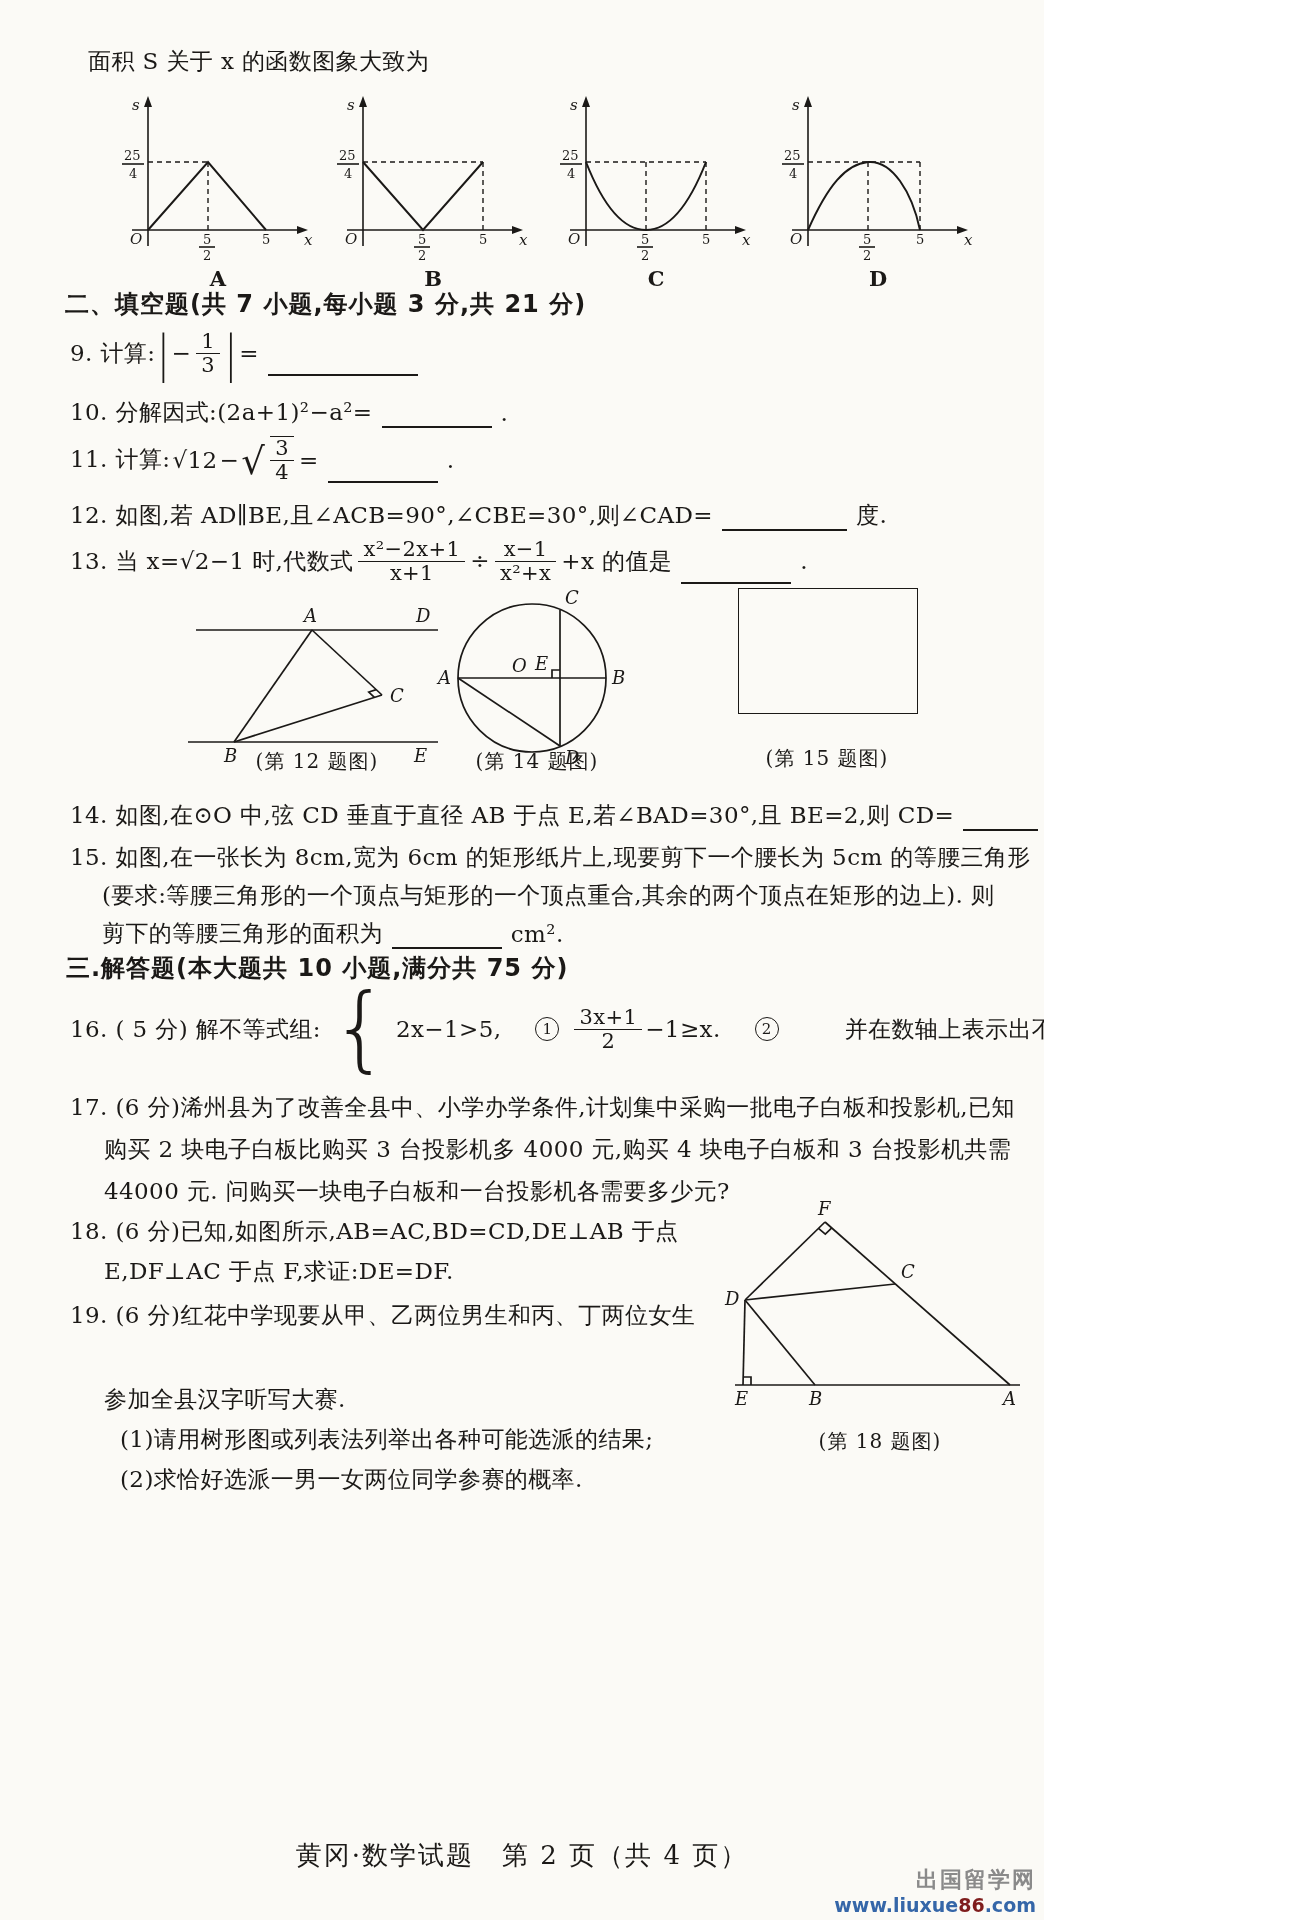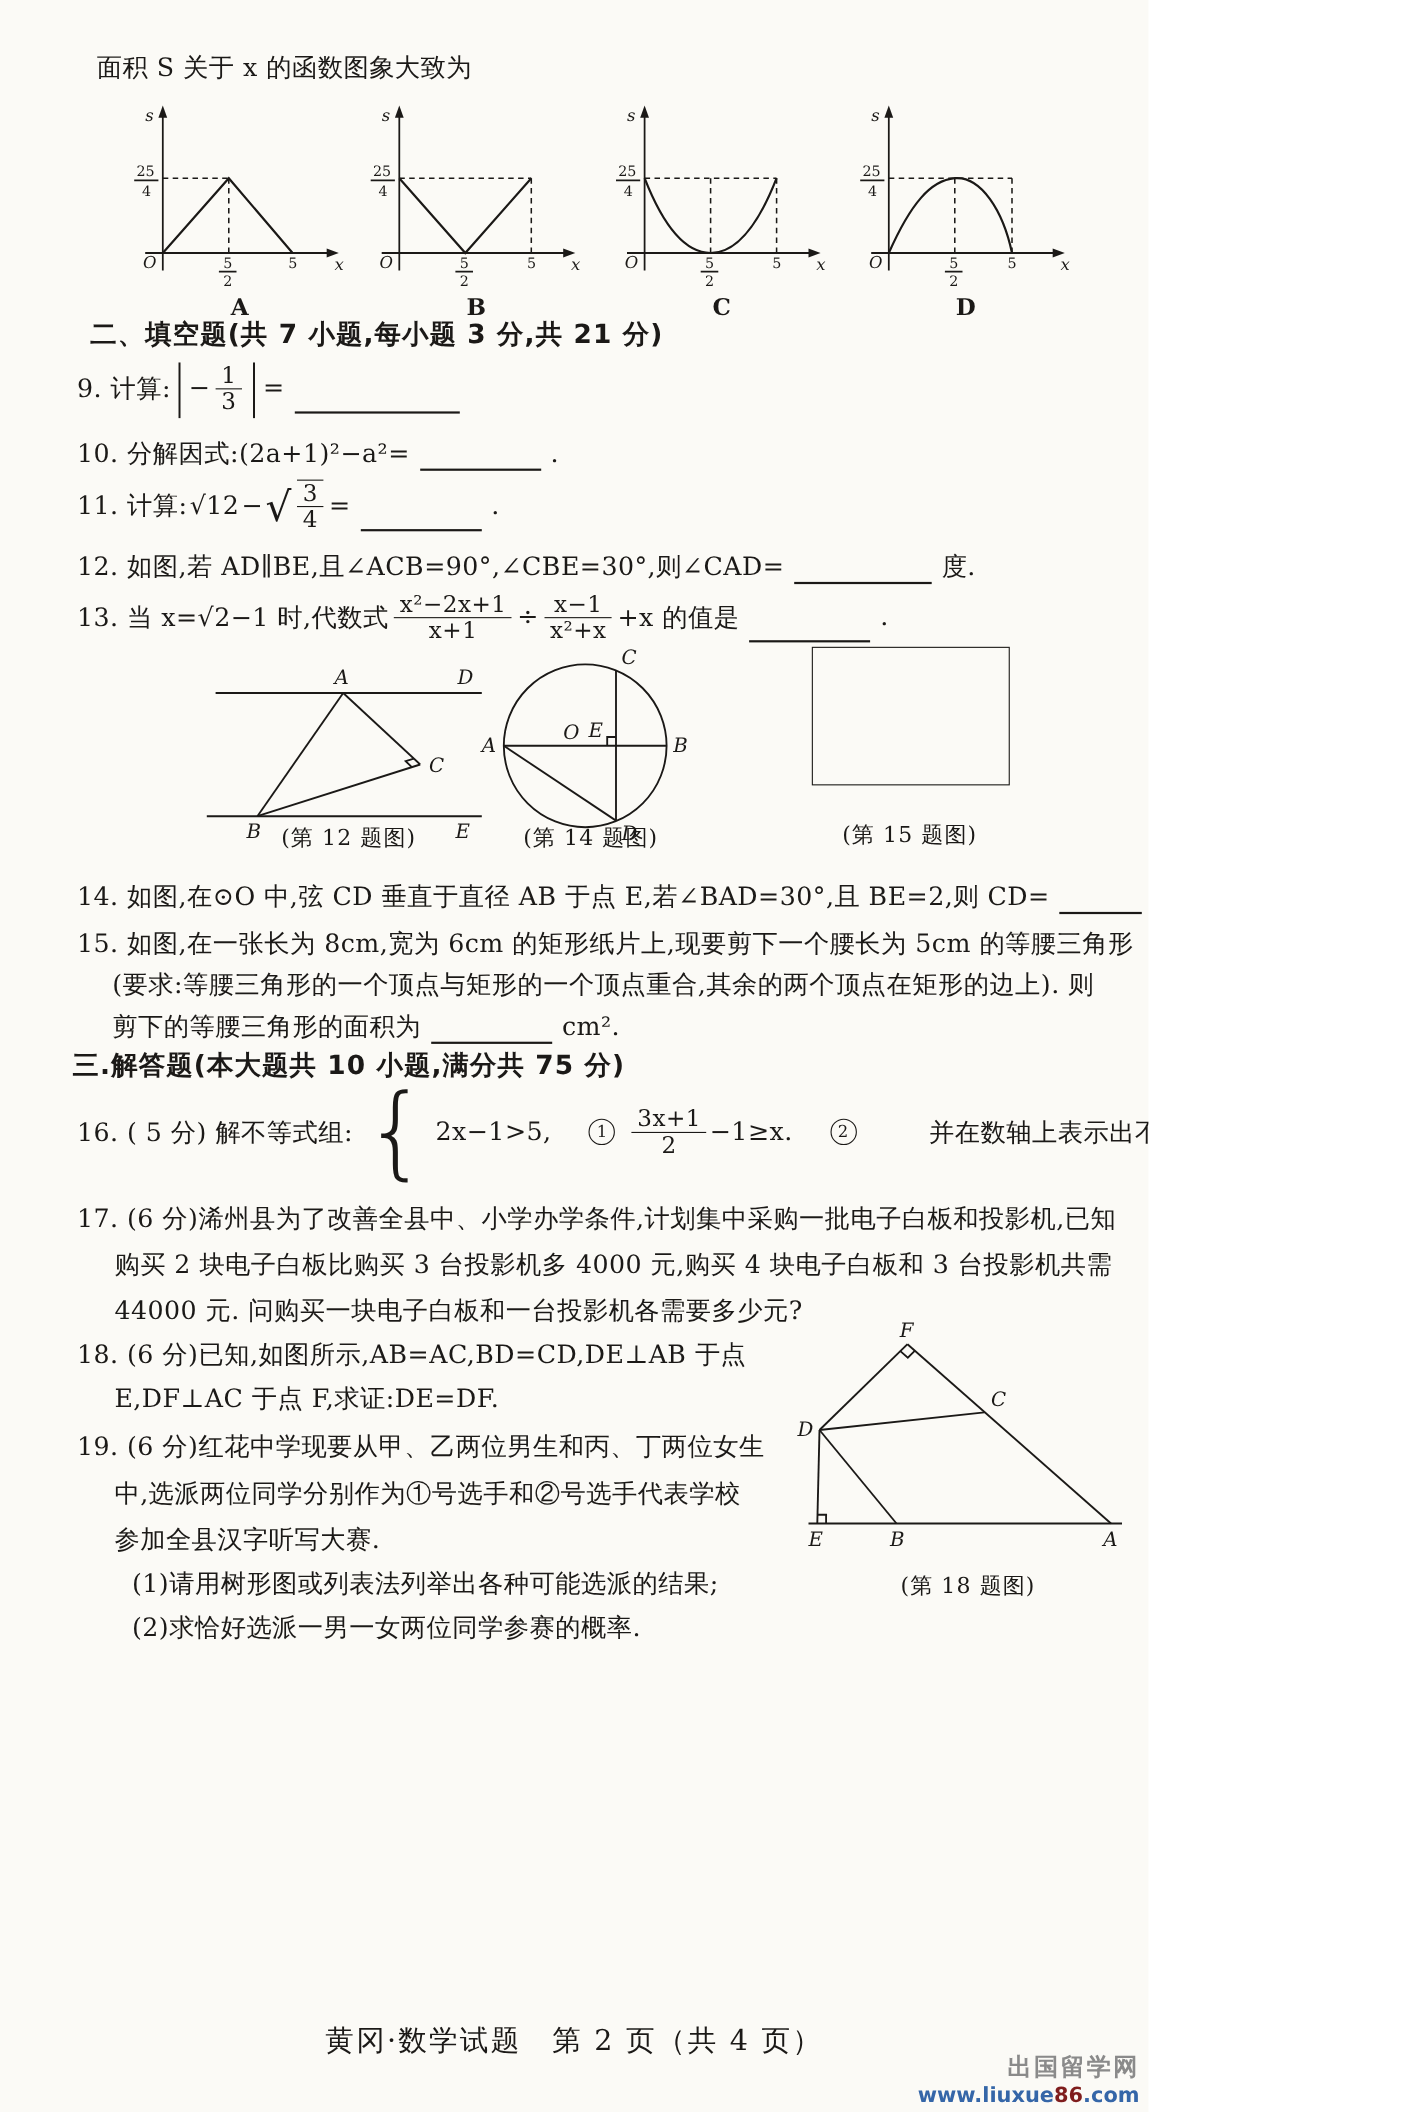--- a/index.html
+++ b/index.html
@@ -135,21 +135,21 @@
       <line class="ax" x1="4" y1="74" x2="26" y2="74"></line>
       <text class="sm" x="11" y="88">4</text>
       <text class="sm" x="85" y="154">5</text>
       <line class="ax" x1="81" y1="157" x2="97" y2="157"></line>
       <text class="sm" x="85" y="170">2</text>
       <text class="sm" x="138" y="154">5</text>
     </svg>
     <div class="optletter">D</div>
   </div>
 
-  <div class="line hd" style="left:82px;top:288px;align-items:flex-end;">
+  <div class="line hd" style="left:65px;top:288px;align-items:flex-end;">
     <span>二、填空题(共 7 小题,每小题 3 分,共 21 分)</span>
   </div>
 
   <div class="line" style="left:70px;top:330px;">
     <span>9. 计算:</span>
     <span class="tallbar">|</span>
     <span>−</span>
     <span class="vf">
         <span class="fn">1</span>
         <span class="fd">3</span>
@@ -307,23 +307,20 @@
     <text class="fit" x="10" y="105">D</text>
     <text class="fit" x="20" y="205">E</text>
     <text class="fit" x="94" y="205">B</text>
     <text class="fit" x="288" y="205">A</text>
   </svg>
   <div class="cap" style="left:760px;top:1428px;width:240px;"><span>(第 18 题图)</span></div>
 
   <div class="line" style="left:70px;top:1300px;">
     <span>19. (6 分)红花中学现要从甲、乙两位男生和丙、丁两位女生</span>
   </div>
-  <div class="line" style="left:104px;top:1342px;">
-    <span>中,选派两位同学分别作为①号选手和②号选手代表学校</span>
-  </div>
   <div class="line" style="left:104px;top:1384px;">
     <span>参加全县汉字听写大赛.</span>
   </div>
   <div class="line" style="left:120px;top:1424px;">
     <span>(1)请用树形图或列表法列举出各种可能选派的结果;</span>
   </div>
   <div class="line" style="left:120px;top:1464px;">
     <span>(2)求恰好选派一男一女两位同学参赛的概率.</span>
   </div>
 

